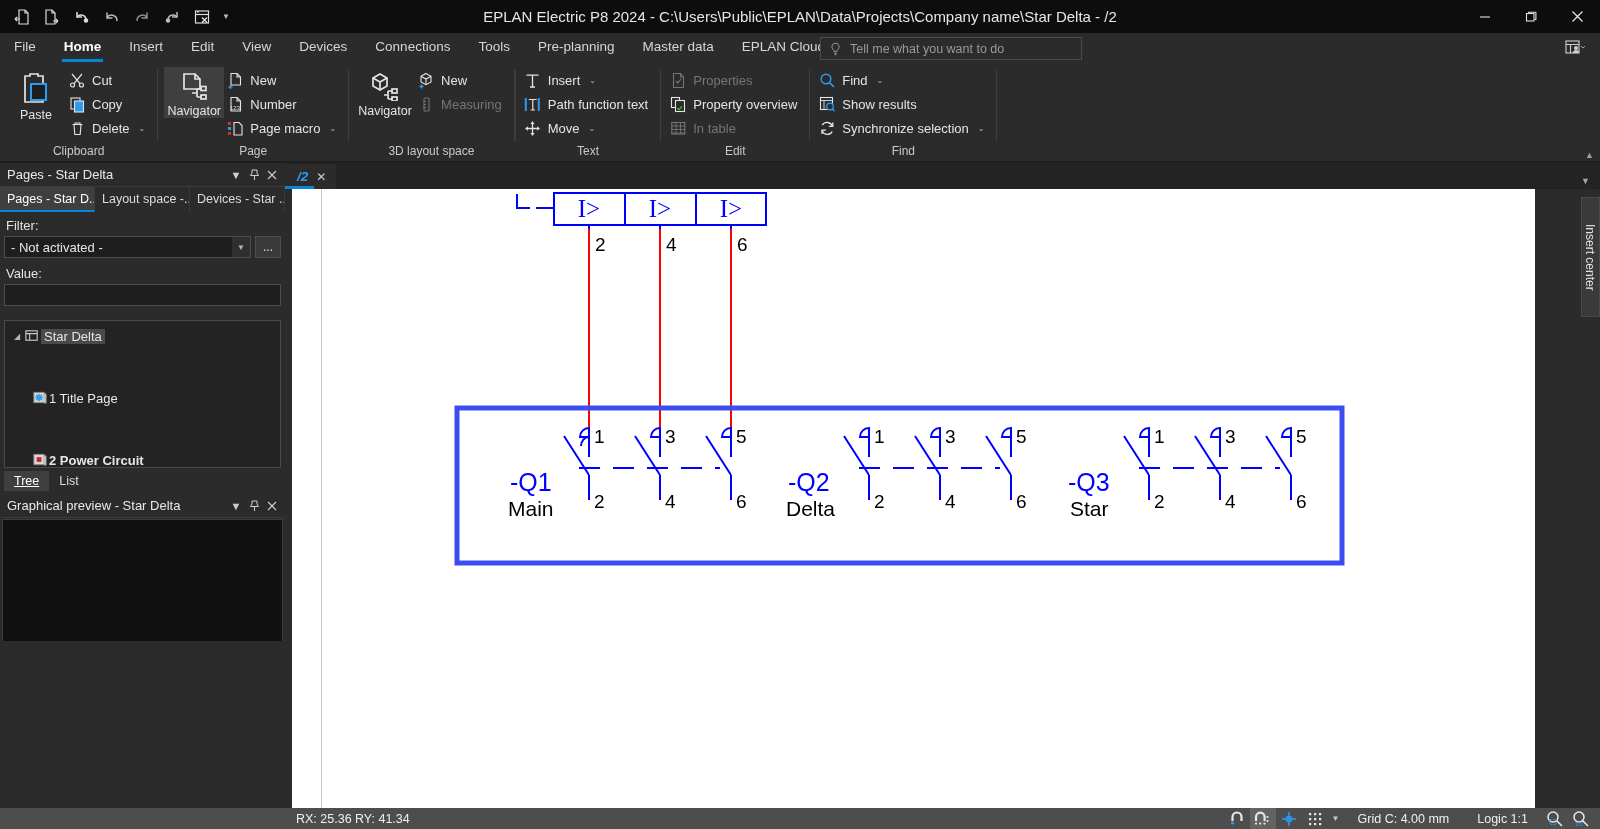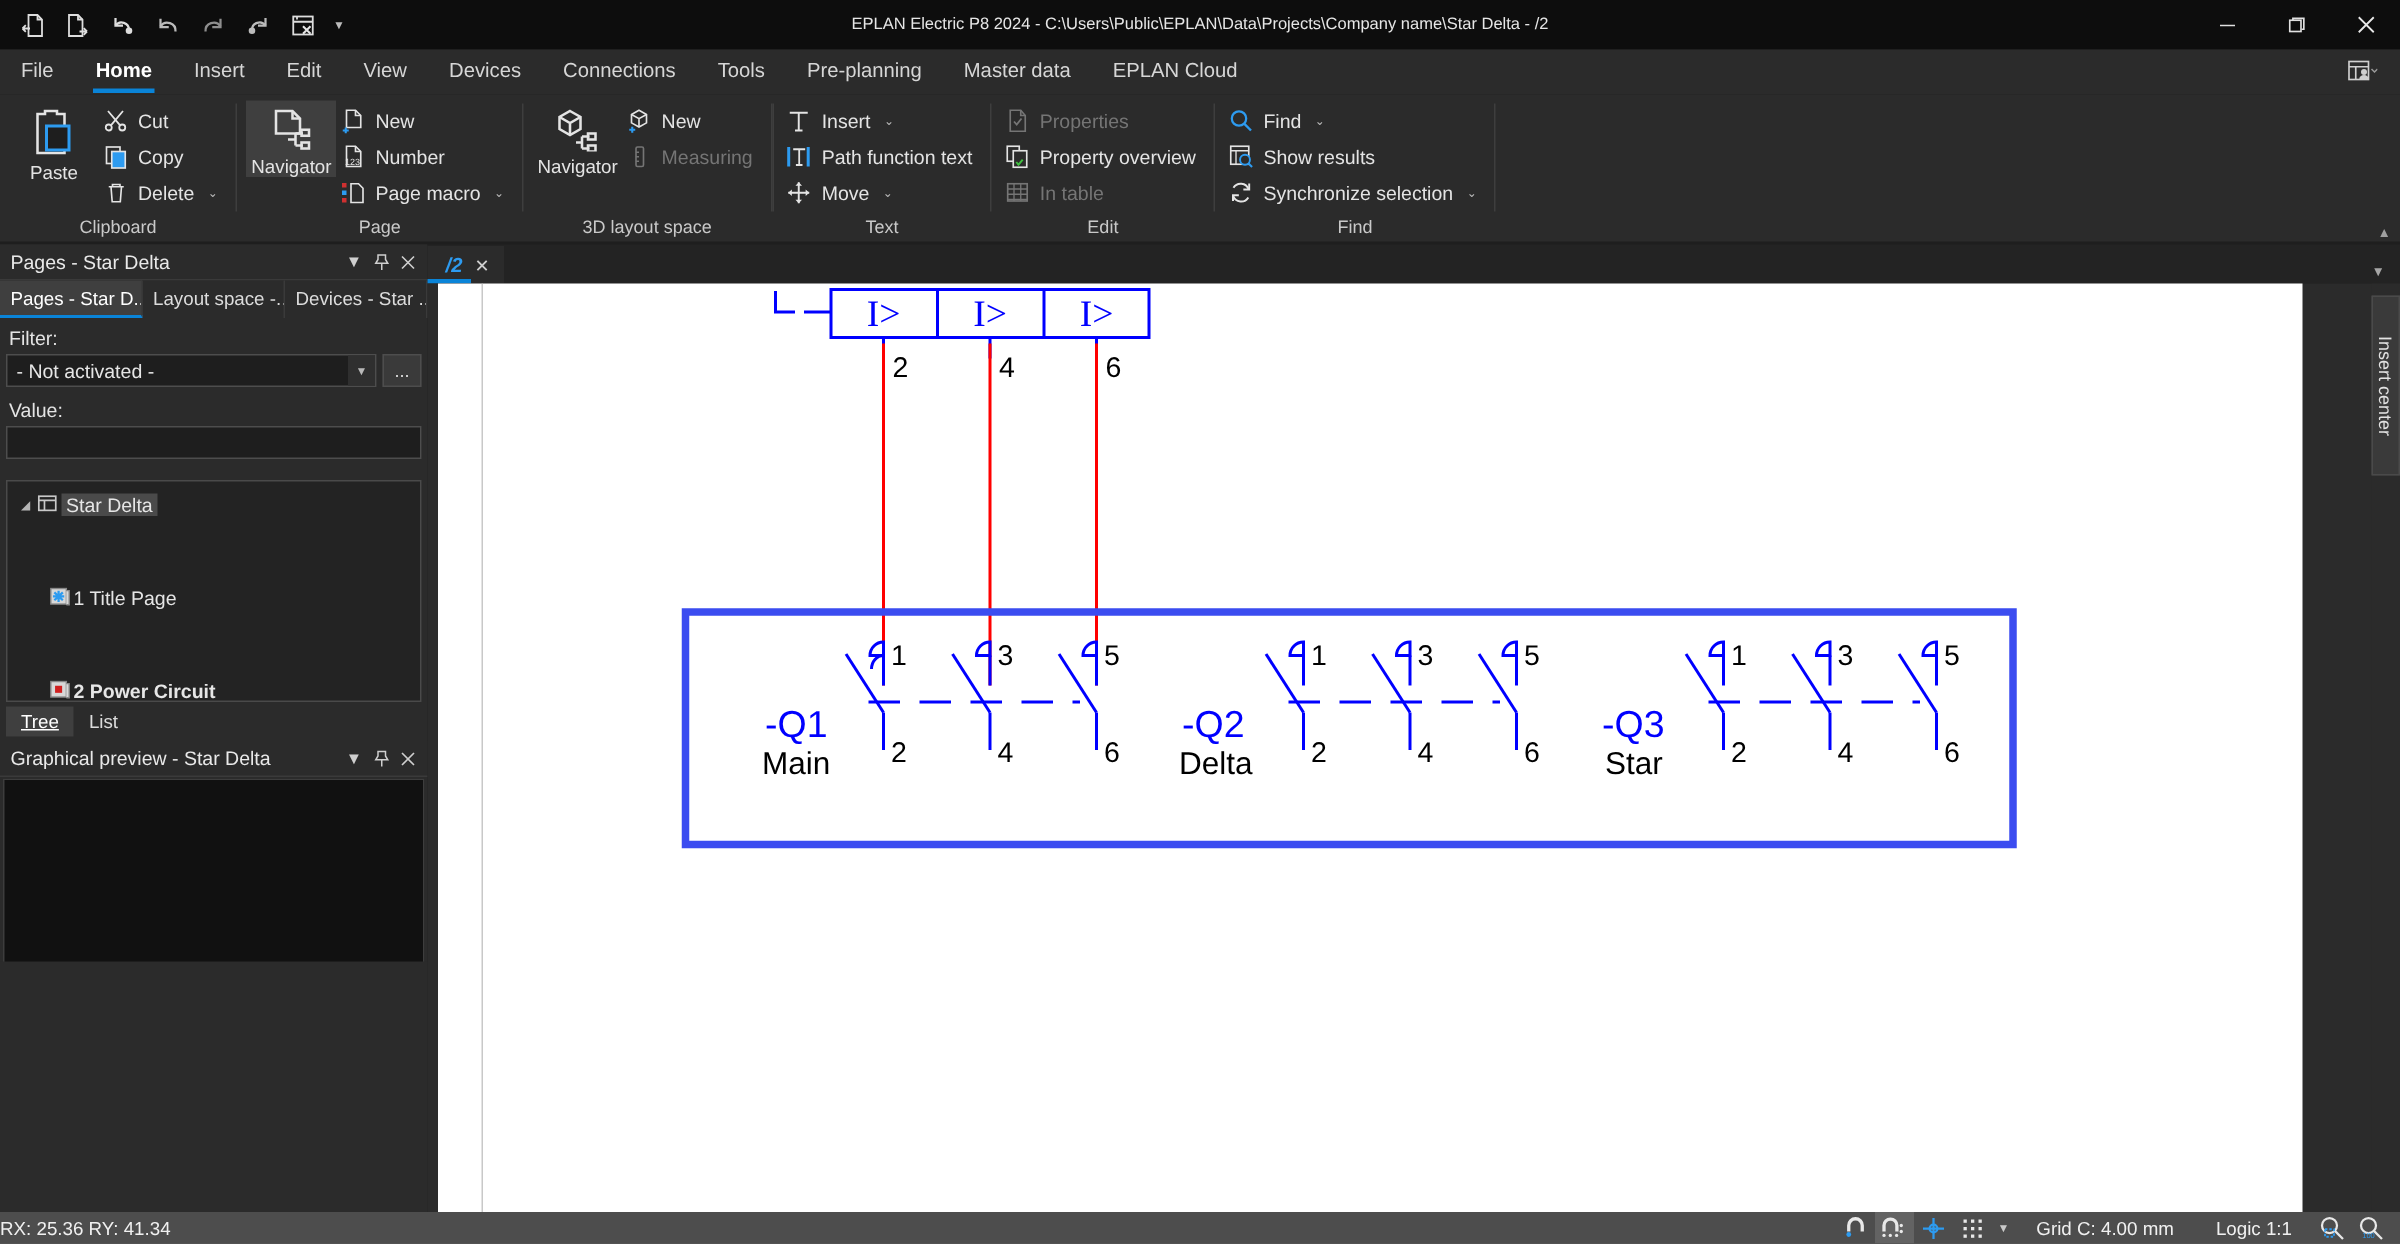--- a/index.html
+++ b/index.html
@@ -18,21 +18,21 @@
     background:#0d0d0d; display:flex; align-items:center;
   }
   .qat{ display:flex; align-items:center; gap:2px; padding-left:8px; height:33px;}
   .qat-btn{
     width:28px; height:26px; display:flex; align-items:center; justify-content:center;
     color:#d8d8d8;
   }
   .qat-caret{ width:16px;height:26px;display:flex;align-items:center;justify-content:center;color:#bbb;font-size:8px;}
   .title-text{
     position:absolute; left:0; right:0; top:0; height:33px; line-height:33px;
-    text-align:center; color:#e6e6e6; font-size:11px; pointer-events:none;
+    text-align:center; color:#e6e6e6; font-size:15px; pointer-events:none;
   }
   .wincontrols{ position:absolute; right:0; top:0; display:flex; height:33px; }
   .wc{ width:46px; height:33px; display:flex;align-items:center;justify-content:center;color:#e0e0e0;}
 
   
   .menubar{
     position:absolute; left:0; top:33px; width:1600px; height:30px;
     background:#2b2b2b; display:flex; align-items:flex-end;
   }
   .mtab{
@@ -174,21 +174,21 @@
     position:absolute; left:0; top:8px; width:19px; height:120px; background:#3a3a3a;
     color:#e2e2e2; font-size:12px; writing-mode:vertical-rl; text-align:center;
     line-height:19px; border:1px solid #4a4a4a;
   }
 
   
   .statusbar{
     position:absolute; left:0; bottom:0; width:1600px; height:21px; background:#4d4d4d;
     display:flex; align-items:center; color:#f0f0f0; font-size:12.5px;
   }
-  .sb-coords{ }
+  .sb-coords{ padding-left:296px; }
   .sb-right{ margin-left:auto; display:flex; align-items:center; gap:0; padding-right:6px; }
   .sb-ic{ width:26px; height:21px; display:flex; align-items:center; justify-content:center; color:#e8e8e8;}
   .sb-ic.on{ background:#636363; }
   .sb-txt{ padding:0 14px; }
   .bottom-left-fill{
     position:absolute; left:0; bottom:21px; width:285px; height:167px; background:#2b2b2b;
   }
 
   svg{ display:block; }
 </style>
@@ -277,20 +277,29 @@
       <div class="mtab">Edit</div>
       <div class="mtab">View</div>
       <div class="mtab">Devices</div>
       <div class="mtab">Connections</div>
       <div class="mtab">Tools</div>
       <div class="mtab">Pre-planning</div>
       <div class="mtab">Master data</div>
       <div class="mtab">EPLAN Cloud</div>
     </div>
 
+  <div class="tellme">
+    <span>
+      <svg width="13" height="14" viewBox="0 0 13 14">
+          <path d="M6.5 1.2a3.7 3.7 0 0 0-2.2 6.6c.5.4.8 1 .8 1.6h2.8c0-.6.3-1.2.8-1.6A3.7 3.7 0 0 0 6.5 1.2z" fill="none" stroke="#9a9a9a" stroke-width="1"></path>
+          <path d="M5.1 11.2h2.8M5.5 12.7h2" stroke="#9a9a9a" stroke-width="1"></path>
+        </svg>
+    </span>
+    <span>Tell me what you want to do</span>
+  </div>
   <div class="acct">
     <svg width="20" height="18" viewBox="0 0 20 18">
         <rect x="1" y="2" width="13" height="12" fill="none" stroke="#d0d0d0" stroke-width="1.1"></rect>
         <path d="M1 5.5h13M5.5 5.5V14" stroke="#d0d0d0" stroke-width="1.1"></path>
         <circle cx="11" cy="9" r="2" fill="#cfcfcf"></circle>
         <path d="M7.8 14c0-1.9 1.4-3 3.2-3s3.2 1.1 3.2 3z" fill="#cfcfcf"></path>
         <path d="M16 7l2 2 2-2" fill="none" stroke="#9a9a9a" stroke-width="1"></path>
       </svg>
   </div>
 

